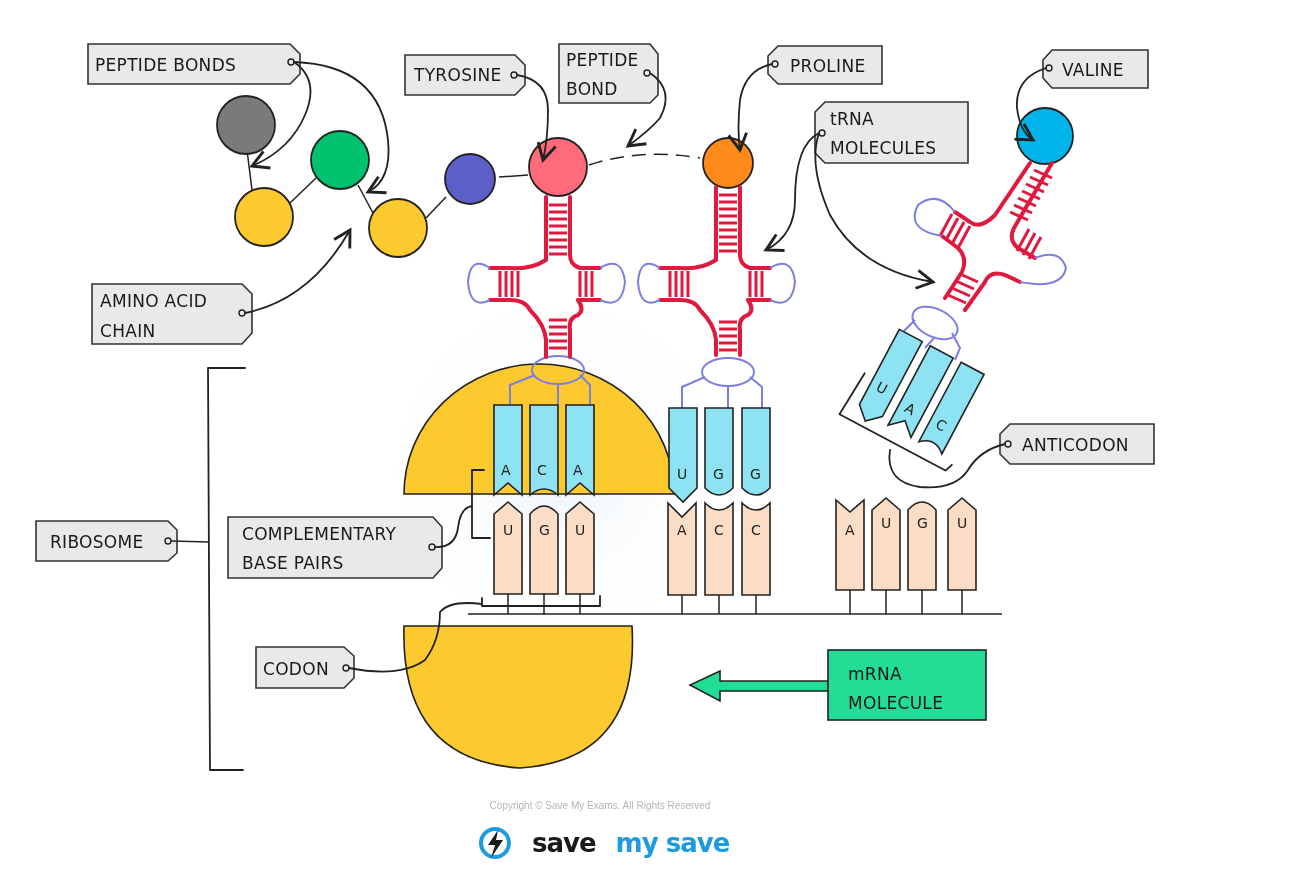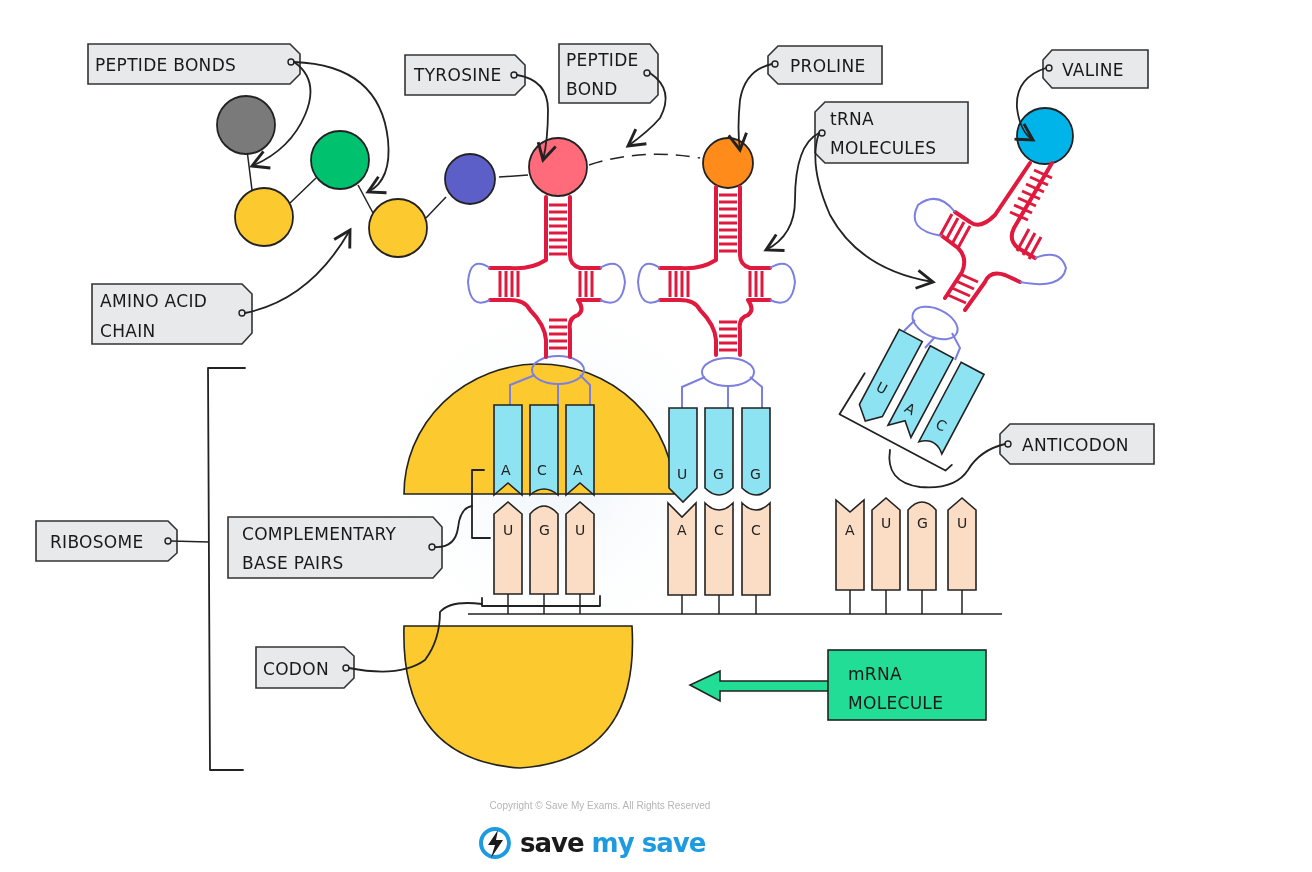--- a/index.html
+++ b/index.html
@@ -11,21 +11,21 @@
   .ink{stroke:#222;stroke-width:1.8;fill:none;stroke-linecap:round;stroke-linejoin:round;}
   .thin{stroke:#222;stroke-width:1.5;fill:none;}
   .trna{stroke:#e0193f;stroke-width:4;fill:none;stroke-linecap:round;stroke-linejoin:round;}
   .rung{stroke:#e0193f;stroke-width:3;}
   .loop{stroke:#7b7fe0;stroke-width:2;fill:none;}
   .anti{fill:#8ee3f3;stroke:#222;stroke-width:1.6;}
   .codon{fill:#fbdcc4;stroke:#222;stroke-width:1.6;}
   .ribo{fill:#fcc92e;stroke:#222;stroke-width:1.6;}
   .aa{stroke:#222;stroke-width:1.8;}
   .copyright{position:absolute;left:0;width:1200px;top:800px;text-align:center;font-size:10px;color:#b5b5b5;}
-  .logo{position:absolute;left:478px;top:826px;display:flex;align-items:center;gap:8px;font-family:"DejaVu Sans",sans-serif;font-weight:bold;font-size:26px;letter-spacing:-1px;}
+  .logo{position:absolute;left:478px;top:826px;display:flex;align-items:center;gap:20px;font-family:"DejaVu Sans",sans-serif;font-weight:bold;font-size:26px;letter-spacing:-1px;}
   .logo .save{color:#1a1a1a;}
   .logo .my{color:#1e9be0;}
 </style>
 </head>
 <body>
 
 <svg id="diagram" viewBox="0 0 1312 872" xmlns="http://www.w3.org/2000/svg">
   <defs>
     <marker id="arr" viewBox="0 0 12 12" refX="10" refY="6" markerWidth="12" markerHeight="12" orient="auto-start-reverse">
       <path d="M1,1 L10,6 L1,11" fill="none" stroke="#222" stroke-width="1.6"></path>

